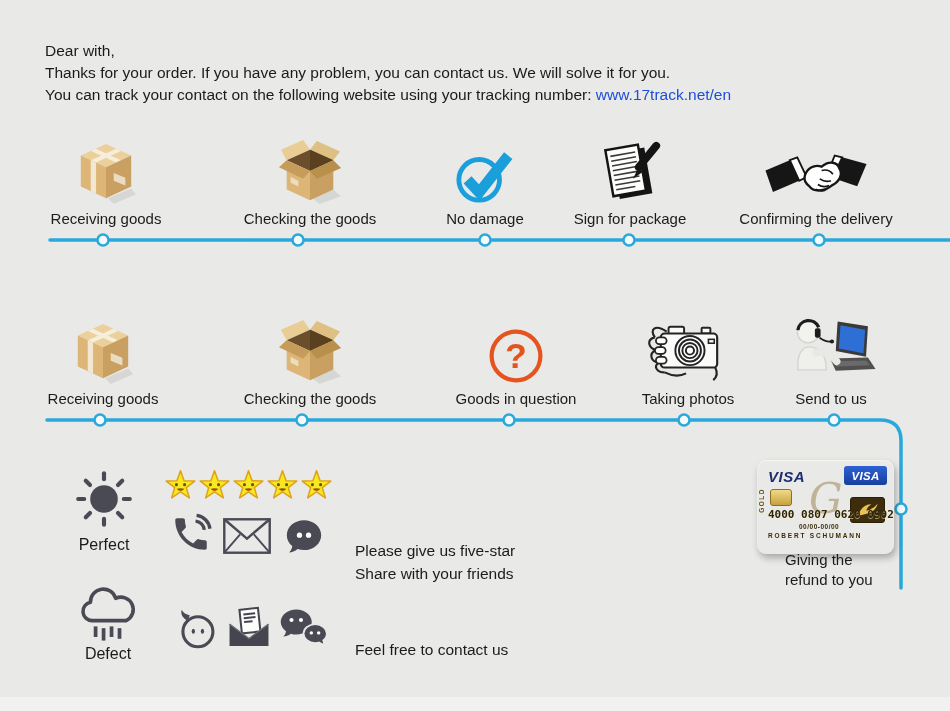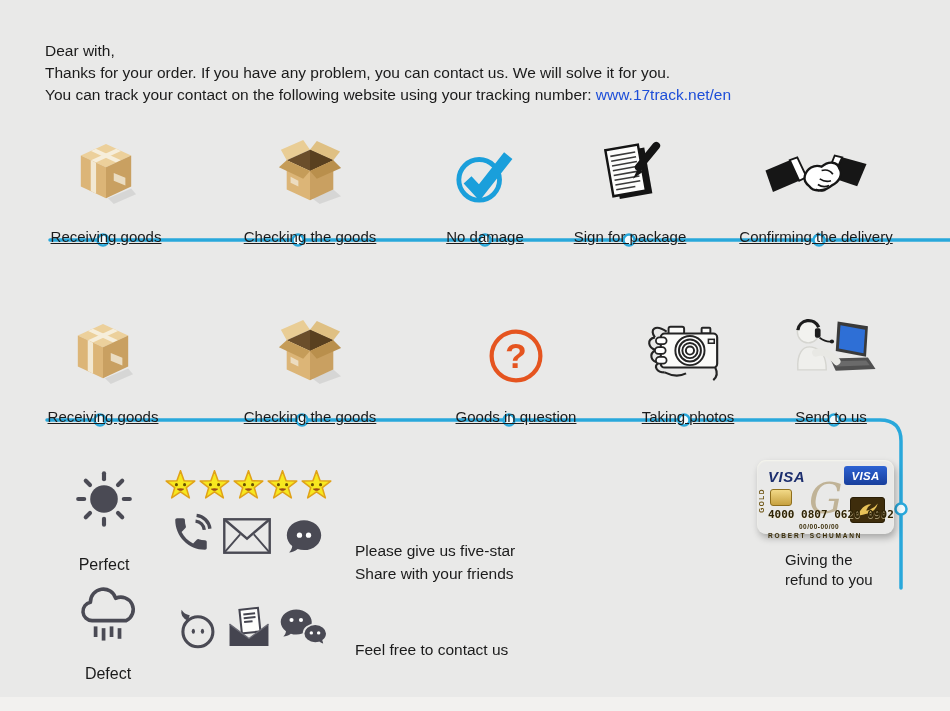--- a/index.html
+++ b/index.html
@@ -7,30 +7,30 @@
          font-family:"Liberation Sans",sans-serif;color:#1b1b1b;}
   .bottom-strip{position:absolute;left:0;top:697px;width:950px;height:14px;background:#f2f1ef;}
   
   .header{position:absolute;left:45px;top:40px;font-size:15.5px;line-height:22px;}
   .link{color:#1d4ed8;}
   
   .timeline{position:absolute;left:0;top:0;pointer-events:none;}
   
   .step{position:absolute;width:190px;transform:translateX(-50%);text-align:center;}
   .icon-slot{height:70px;display:flex;align-items:flex-end;justify-content:center;}
-  .step-label{margin-top:22px;font-size:15px;text-decoration:underline;}
+  .step-label{margin-top:4px;font-size:15px;}
   .r1{top:136px;} .r2{top:316px;}
   
   .abs{position:absolute;}
   .cxy{transform:translateX(-50%);text-align:center;}
-  .cap{font-size:16px;margin-top:20px;}
+  .cap{font-size:16px;}
   .stars{position:absolute;left:164px;top:470px;display:flex;gap:1px;}
   .msg{position:absolute;font-size:15.5px;line-height:23px;}
   
-  .card{position:absolute;left:757px;top:460px;width:137px;height:74px;border-radius:9px;
+  .card{position:absolute;left:757px;top:460px;width:137px;height:94px;border-radius:9px;
         background:linear-gradient(115deg,#d9b253 0%,#f2dd9e 22%,#c49c38 50%,#ecd astrology 0),
                    linear-gradient(115deg,#d9b253 0%,#f2dd9e 22%,#c49c38 50%,#e9cf85 76%,#ab8329 100%);
         box-shadow:2px 4px 7px rgba(0,0,0,0.28), inset 0 1px 2px rgba(255,255,240,0.6);}
   .card .brand-left{position:absolute;left:11px;top:8px;font-size:15px;font-weight:bold;
         font-style:italic;color:#1c2e6e;letter-spacing:0.5px;}
   .card .badge{position:absolute;right:7px;top:6px;width:43px;height:19px;border-radius:3px;
         background:linear-gradient(#2d62d2,#173e9c);display:flex;align-items:center;justify-content:center;}
   .card .badge span{color:#fff;font-size:11.5px;font-weight:bold;font-style:italic;letter-spacing:0.3px;}
   .card .gold-vert{position:absolute;left:1px;top:28px;font-size:6.5px;letter-spacing:1.5px;color:#6d5413;
         writing-mode:vertical-rl;transform:rotate(180deg);font-weight:bold;}

